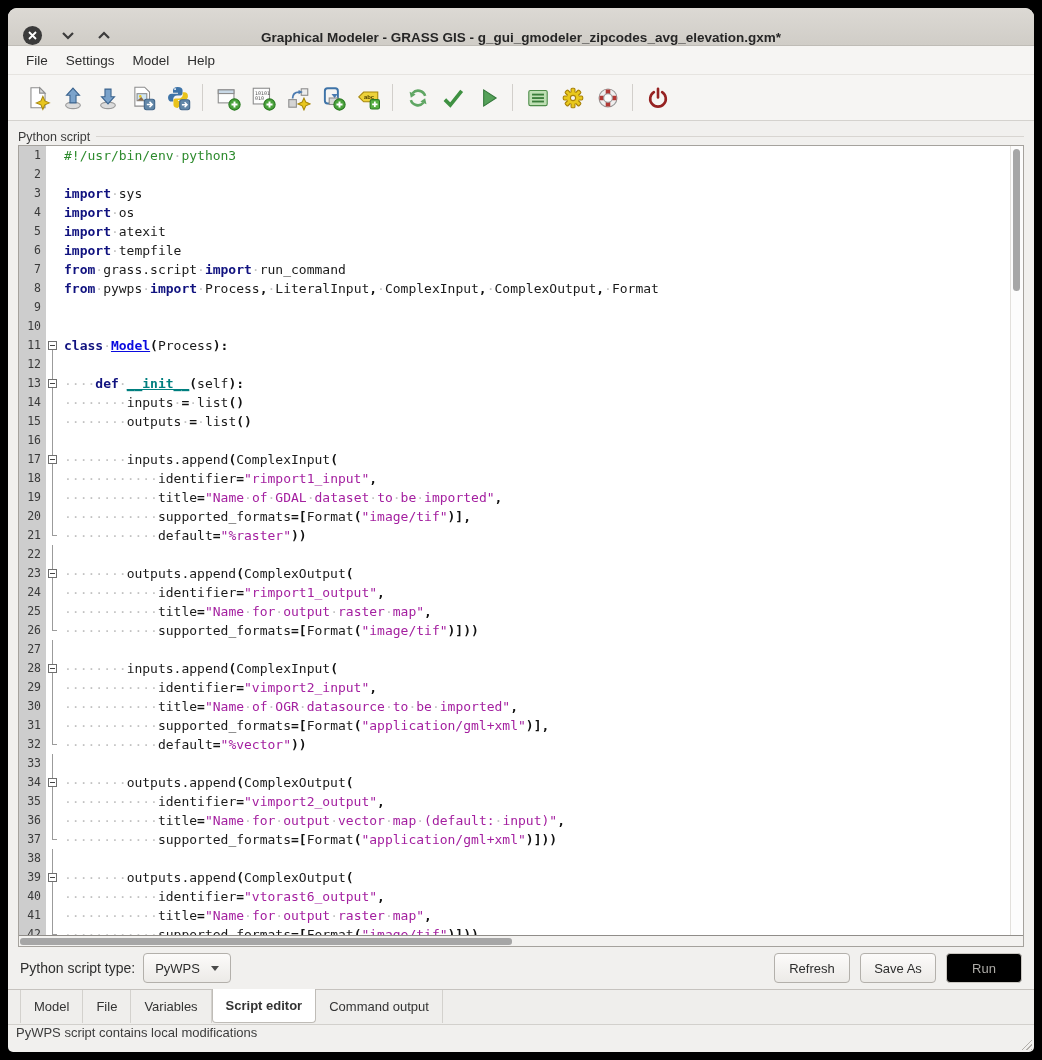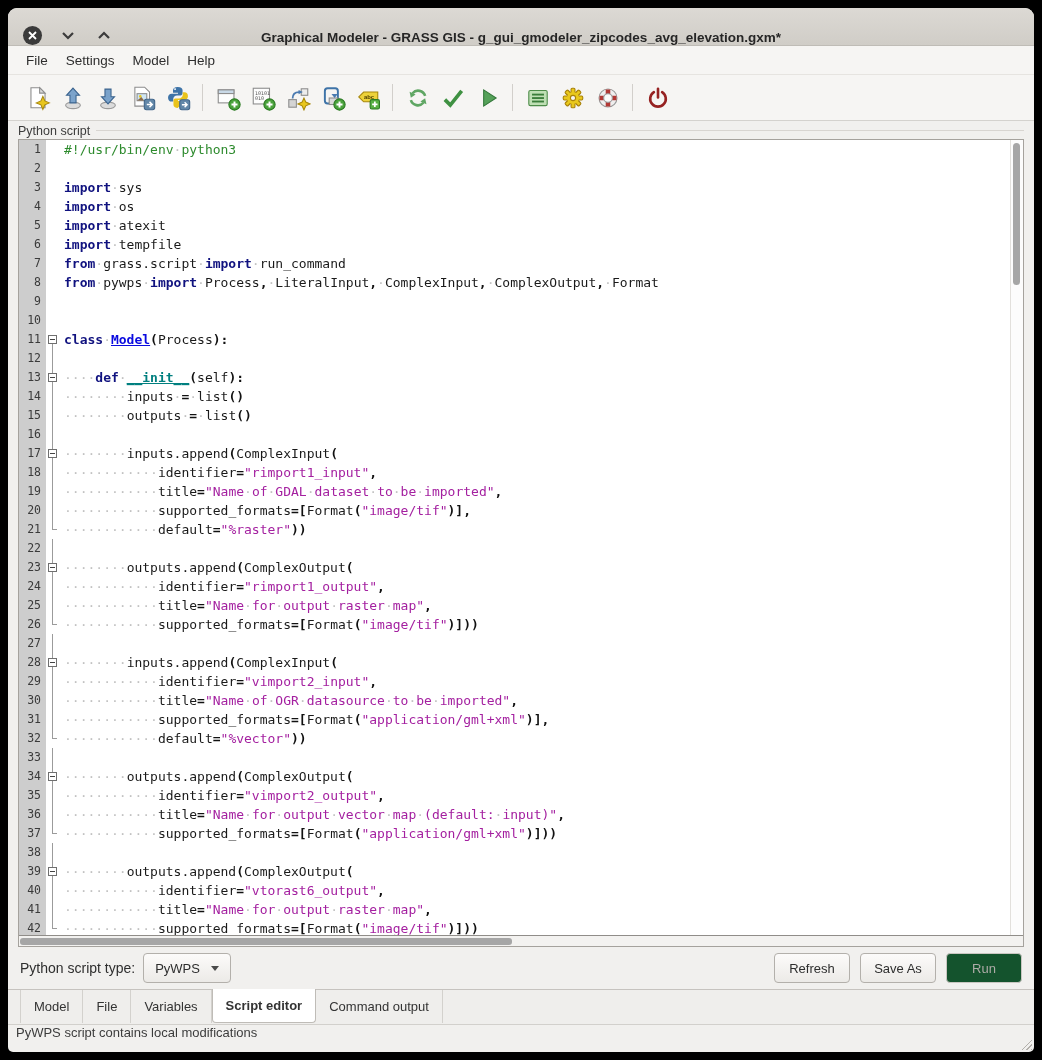--- a/index.html
+++ b/index.html
@@ -21,21 +21,21 @@
   .menu-item{padding:0 9px;font-size:13.5px;color:#2e2e2e}
   
   .toolbar{flex:0 0 45px;display:flex;align-items:center;padding-left:12px;background:#f6f5f3;
            border-bottom:1px solid #d4d2ce}
   .tbtn{width:33px;height:33px;display:flex;align-items:center;justify-content:center;background:none;
         border:none;padding:0;margin:0 1px}
   .tbtn svg{width:26px;height:26px}
   .tsep{width:1px;height:27px;background:#d2cfcb;margin:0 7px}
   
   .main{flex:1;padding:0 10px;display:flex;flex-direction:column;min-height:0}
-  .legend{flex:0 0 17px;display:flex;align-items:center;gap:6px;font-size:12.5px;color:#3c3c3c;margin-top:1px}
+  .legend{flex:0 0 17px;display:flex;align-items:center;gap:6px;font-size:12.5px;color:#3c3c3c;margin-top:7px}
   .legend::after{content:"";flex:1;height:1px;background:#d8d5d1}
   .editor{flex:1;border:1px solid #a5a29d;background:#fff;display:grid;
           grid-template-columns:1fr 13px;grid-template-rows:1fr 11px;min-height:0}
   .rows{grid-column:1;grid-row:1;overflow:hidden}
   .ed-vs{grid-column:2;grid-row:1;border-left:1px solid #e2e0dc;background:#fcfcfc;position:relative}
   .thumb-v{position:absolute;top:3px;left:2px;width:7px;height:142px;background:#a6a6a6;border-radius:4px}
   .ed-hs{grid-column:1 / span 2;grid-row:2;border-top:1px solid #908d89;background:#f3f2f0;position:relative}
   .thumb-h{position:absolute;top:2px;left:1px;width:492px;height:7px;background:#a6a6a6;border-radius:3px}
   .cl{display:flex;height:19px;line-height:19px;font-family:"DejaVu Sans Mono","Liberation Mono",monospace;
       font-size:13px;white-space:pre}
@@ -62,21 +62,21 @@
   .controls{flex:0 0 42px;display:flex;align-items:center;padding:0 12px;gap:8px}
   .ctl-label{font-size:14px;color:#2e2e2e}
   .dropdown{height:30px;padding:0 11px;border:1px solid #b3b0ab;border-radius:4px;
             background:linear-gradient(#fcfbfa,#eceae7);font-size:13px;color:#2e2e2e;
             display:flex;align-items:center;gap:11px}
   .caret{width:0;height:0;border-left:4.5px solid transparent;border-right:4.5px solid transparent;
          border-top:5px solid #4a4a4a}
   .action-buttons{margin-left:auto;display:flex;gap:10px}
   .pushbtn{width:76px;height:30px;border:1px solid #b3b0ab;border-radius:4px;
            background:linear-gradient(#fcfbfa,#eceae7);font-size:13px;color:#2e2e2e}
-  .pushbtn.disabled{color:#adaba7;background:#14532d;border-color:#c9c6c1}
+  .pushbtn.disabled{color:#adaba7;background:#000000;border-color:#c9c6c1}
   
   .tab-bar{flex:0 0 34px;border-top:1px solid #c6c3bf;display:flex;padding-left:12px;background:#efeeec}
   .tab{border:none;background:none;padding:0 13px;font-size:13px;color:#333;height:33px;line-height:33px;
        border-right:1px solid #d3d1cd}
   .tab:first-child{border-left:1px solid #d3d1cd}
   .tab.active{background:#fff;border:1px solid #bfbcb7;border-top:none;margin-top:-1px;height:34px;
               border-radius:0 0 4px 4px;font-weight:bold;position:relative;z-index:1;line-height:32px}
   
   .statusbar{flex:0 0 27px;border-top:1px solid #d2d0cc;display:flex;align-items:flex-start;padding-left:8px;
              font-size:13px;color:#3c3c3c;position:relative}

